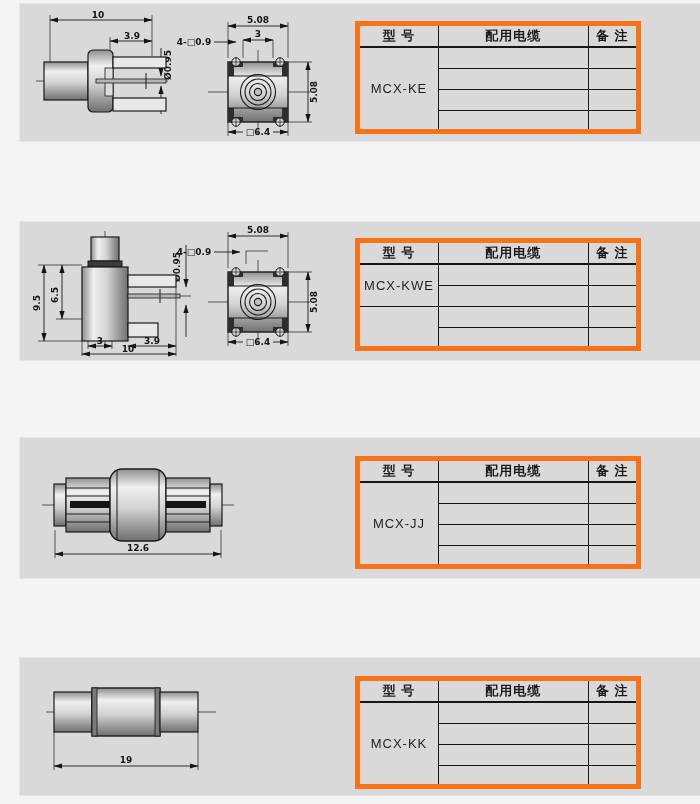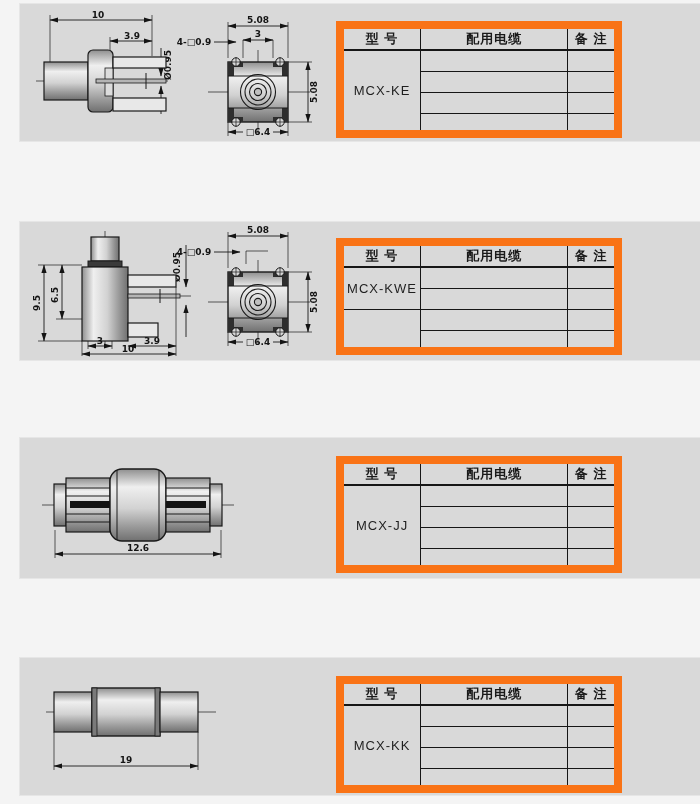--- a/index.html
+++ b/index.html
@@ -18,23 +18,23 @@
   }
   #band-1{top:4px;height:137px;}
   #band-2{top:222px;height:138px;}
   #band-3{top:438px;height:140px;}
   #band-4{top:658px;height:137px;}
 
   .drawing{position:absolute;}
 
   
   table.spec{
-    position:absolute;left:316px;width:286px;
+    position:absolute;left:335px;width:286px;
     border-collapse:collapse;
-    border:8px solid #f97316;
+    border:5px solid #f97316;
     background:transparent;
   }
   #band-1 table.spec{top:17px;}
   #band-2 table.spec{top:16px;}
   #band-3 table.spec{top:18px;}
   #band-4 table.spec{top:18px;}
   table.spec th, table.spec td{
     border:1px solid #161616;
     padding:0;
     font-family:"Liberation Sans","DejaVu Sans",sans-serif;

